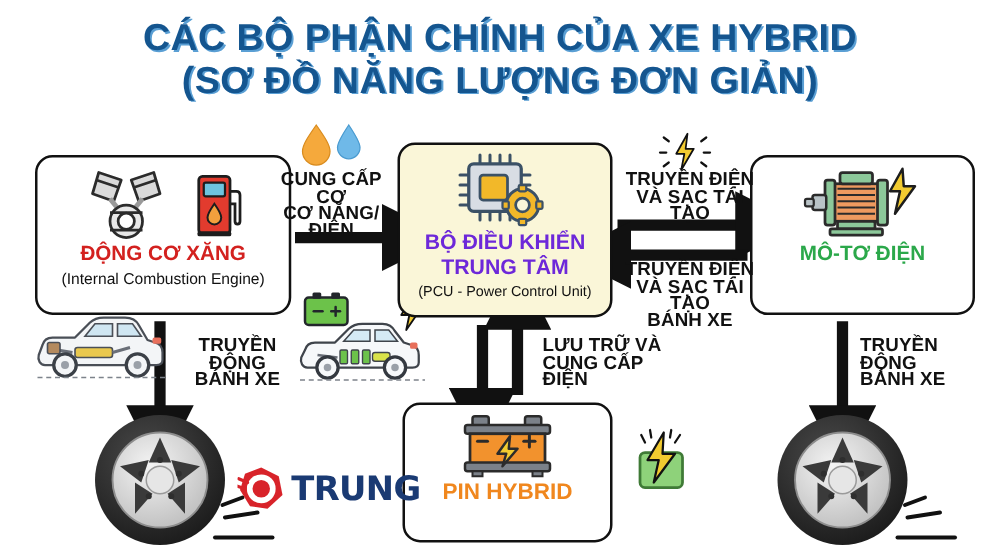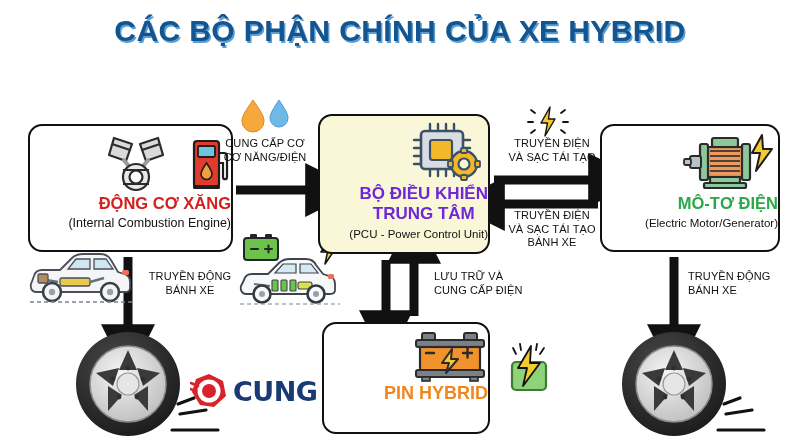--- a/index.html
+++ b/index.html
@@ -29,21 +29,21 @@
 
   
   .box{
     position:absolute;
     box-sizing:border-box;
     border:2.5px solid #111;
     border-radius:14px;
     background:#fff;
     display:flex;
     flex-direction:column;
-    align-items:flex-end;
+    align-items:center;
     justify-content:flex-start;
     padding-top:6px;
   }
   .box .bx-icons{
     display:flex;align-items:center;justify-content:center;
     gap:4px;
     height:62px;
   }
   .box .bx-title{
     font-weight:bold;
@@ -71,22 +71,22 @@
   #box-motor .bx-title{color:#2BA84A;}
   #box-motor .bx-sub{font-size:11.5px;}
 
   #box-batt{left:322px;top:318px;width:168px;height:112px;}
   #box-batt .bx-title{color:#F0871E;font-size:18px;}
   #box-batt .bx-sub{font-size:12px;}
 
   
   .alabel{
     position:absolute;
-    font-weight:normal;
-    font-size:11px;
+    font-weight:bold;
+    font-size:15px;
     line-height:13.5px;
     color:#111;
     text-align:center;
     white-space:pre-line;
     letter-spacing:.1px;
   }
 
   #lbl-supply{left:211px;top:133px;width:108px;}
   #lbl-rt-top{left:500px;top:133px;width:104px;}
   #lbl-rt-bot{left:498px;top:205px;width:108px;}
@@ -107,20 +107,21 @@
     font-family:"DejaVu Sans",sans-serif;
   }
 </style>
 </head>
 <body>
 
 <div id="stage">
 
   <div class="title-wrap">
     <div class="title-line">CÁC BỘ PHẬN CHÍNH CỦA XE HYBRID</div>
+    <div class="title-line">(SƠ ĐỒ NĂNG LƯỢNG ĐƠN GIẢN)</div>
   </div>
 
   <svg id="vec" viewBox="0 0 800 438">
     <defs>
       <marker id="ah" markerWidth="6" markerHeight="6" refX="0.2" refY="3" orient="auto">
         <path d="M0,0 L6,3 L0,6 Z" fill="#111"></path>
       </marker>
       <radialGradient id="rimg" cx="40%" cy="35%" r="70%">
         <stop offset="0%" stop-color="#f4f4f4"></stop>
         <stop offset="100%" stop-color="#bfbfbf"></stop>
@@ -379,21 +380,20 @@
         <rect x="60" y="11" width="8" height="36" rx="2" fill="#8CC89A" stroke="#2b2b2b" stroke-width="2.2"></rect>
         <rect x="30" y="5" width="26" height="9" rx="2" fill="#8CC89A" stroke="#2b2b2b" stroke-width="2.2"></rect>
         <rect x="8" y="23" width="11" height="12" rx="2" fill="#B9C3C7" stroke="#2b2b2b" stroke-width="2"></rect>
         <rect x="2" y="26" width="7" height="6" rx="1.5" fill="#B9C3C7" stroke="#2b2b2b" stroke-width="1.8"></rect>
         <rect x="28" y="44" width="30" height="6" rx="1.5" fill="#8CC89A" stroke="#2b2b2b" stroke-width="2.2"></rect>
         <rect x="22" y="50" width="42" height="5" rx="1.5" fill="#8CC89A" stroke="#2b2b2b" stroke-width="2.2"></rect>
         <path d="M80,2 L70,20 L78,20 L74,38 L90,16 L81,16 Z" fill="#F2CB30" stroke="#1d1d1d" stroke-width="2" stroke-linejoin="round"></path>
       </svg>
     </div>
     <div class="bx-title">MÔ-TƠ ĐIỆN</div>
-    <div class="bx-sub">(Electric Motor/Generator)</div>
   </div>
 
   <div class="box" id="box-batt">
     <div class="bx-icons" style="height:54px;">
       <svg width="76" height="52" viewBox="0 0 76 52">
         <rect x="10" y="2" width="13" height="8" rx="2" fill="#7B8189" stroke="#2b2b2b" stroke-width="2"></rect>
         <rect x="52" y="2" width="13" height="8" rx="2" fill="#7B8189" stroke="#2b2b2b" stroke-width="2"></rect>
         <rect x="4" y="9" width="68" height="7" rx="2" fill="#7B8189" stroke="#2b2b2b" stroke-width="2"></rect>
         <rect x="8" y="16" width="60" height="24" fill="#F2922D" stroke="#2b2b2b" stroke-width="2.2"></rect>
         <rect x="4" y="39" width="68" height="7" rx="2" fill="#7B8189" stroke="#2b2b2b" stroke-width="2"></rect>
@@ -424,16 +424,16 @@
   <div class="alabel" id="lbl-wheel-r">TRUYỀN ĐỘNG
 BÁNH XE</div>
 
   <div id="fumo">
     <svg width="38" height="38" viewBox="0 0 38 38">
       <path d="M19,2 L33,9 L36,24 L24,35 L10,33 L2,20 L6,7 Z" fill="#D8232A"></path>
       <circle cx="19" cy="19" r="11.5" fill="#ffffff"></circle>
       <circle cx="19" cy="19" r="7" fill="#D8232A"></circle>
       <path d="M1,11 L8,14 M0,17 L6,19" stroke="#D8232A" stroke-width="2.6" stroke-linecap="round"></path>
     </svg>
-    <span class="fm-text">CUNG</span>
+    <span class="fm-text">TRUNG</span>
   </div>
 
 </div>
 
 </body></html>

